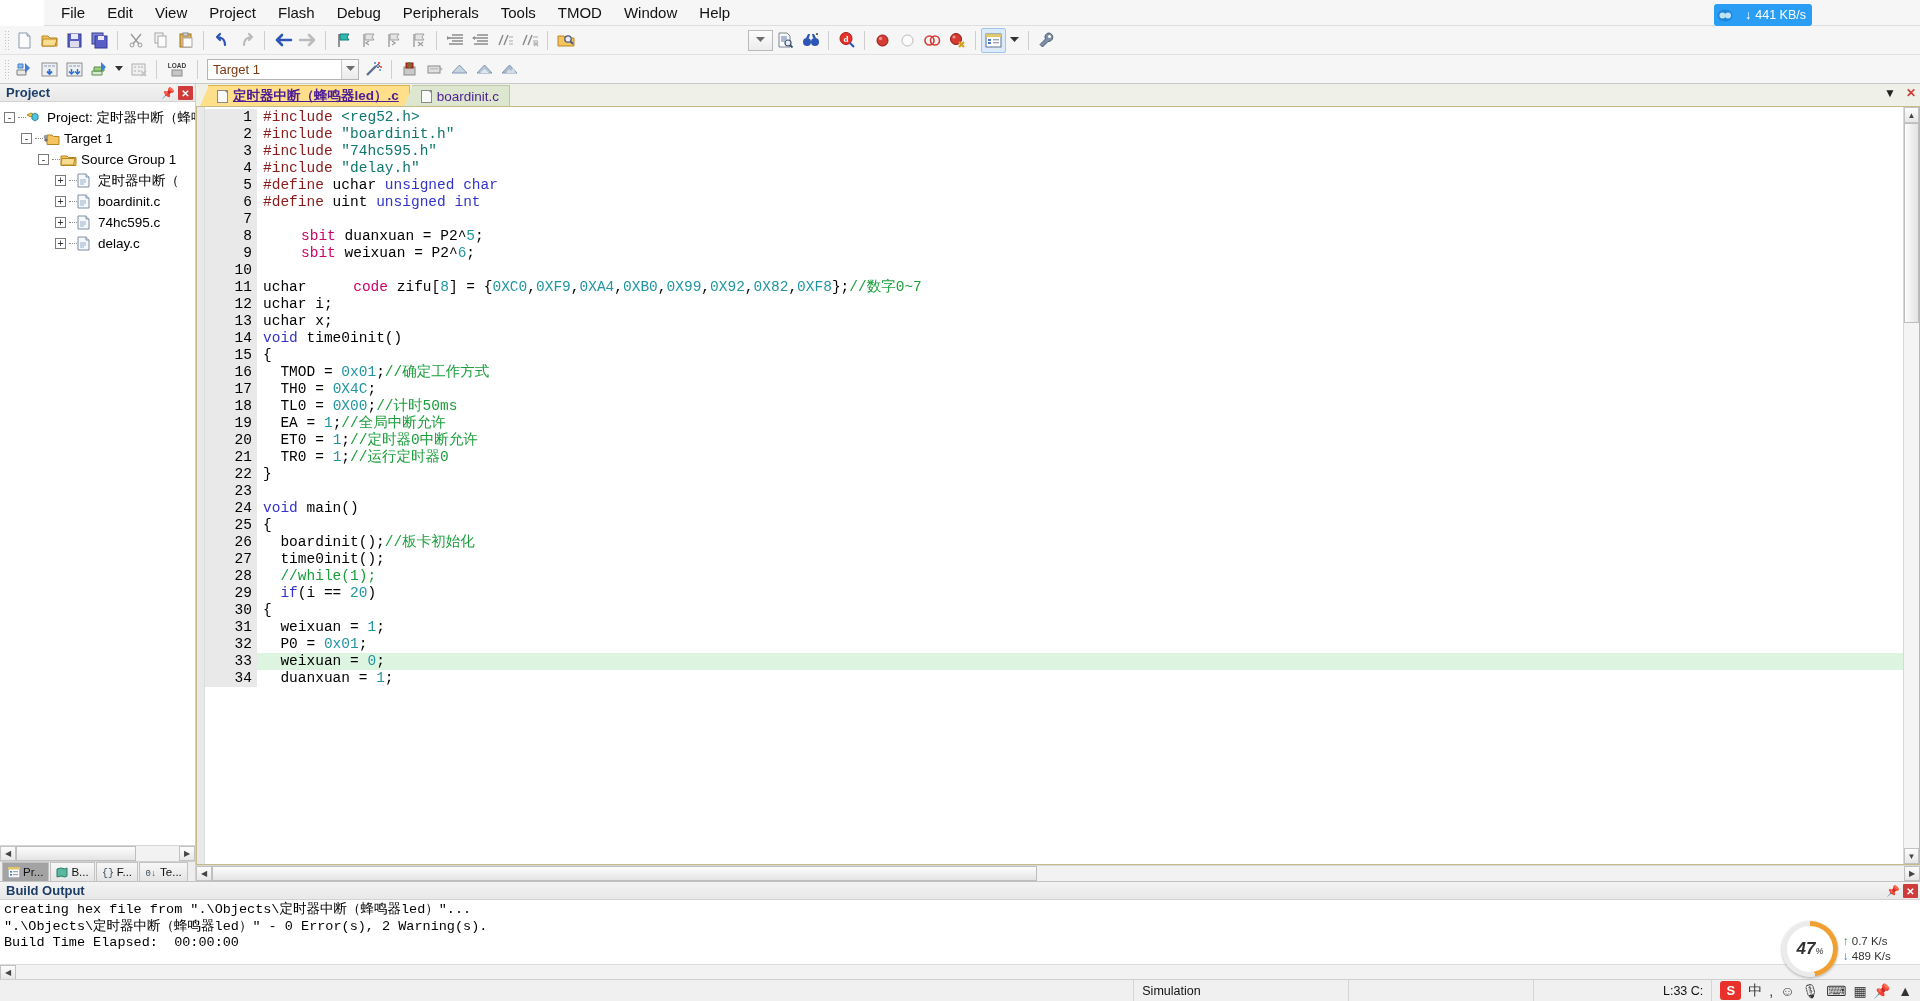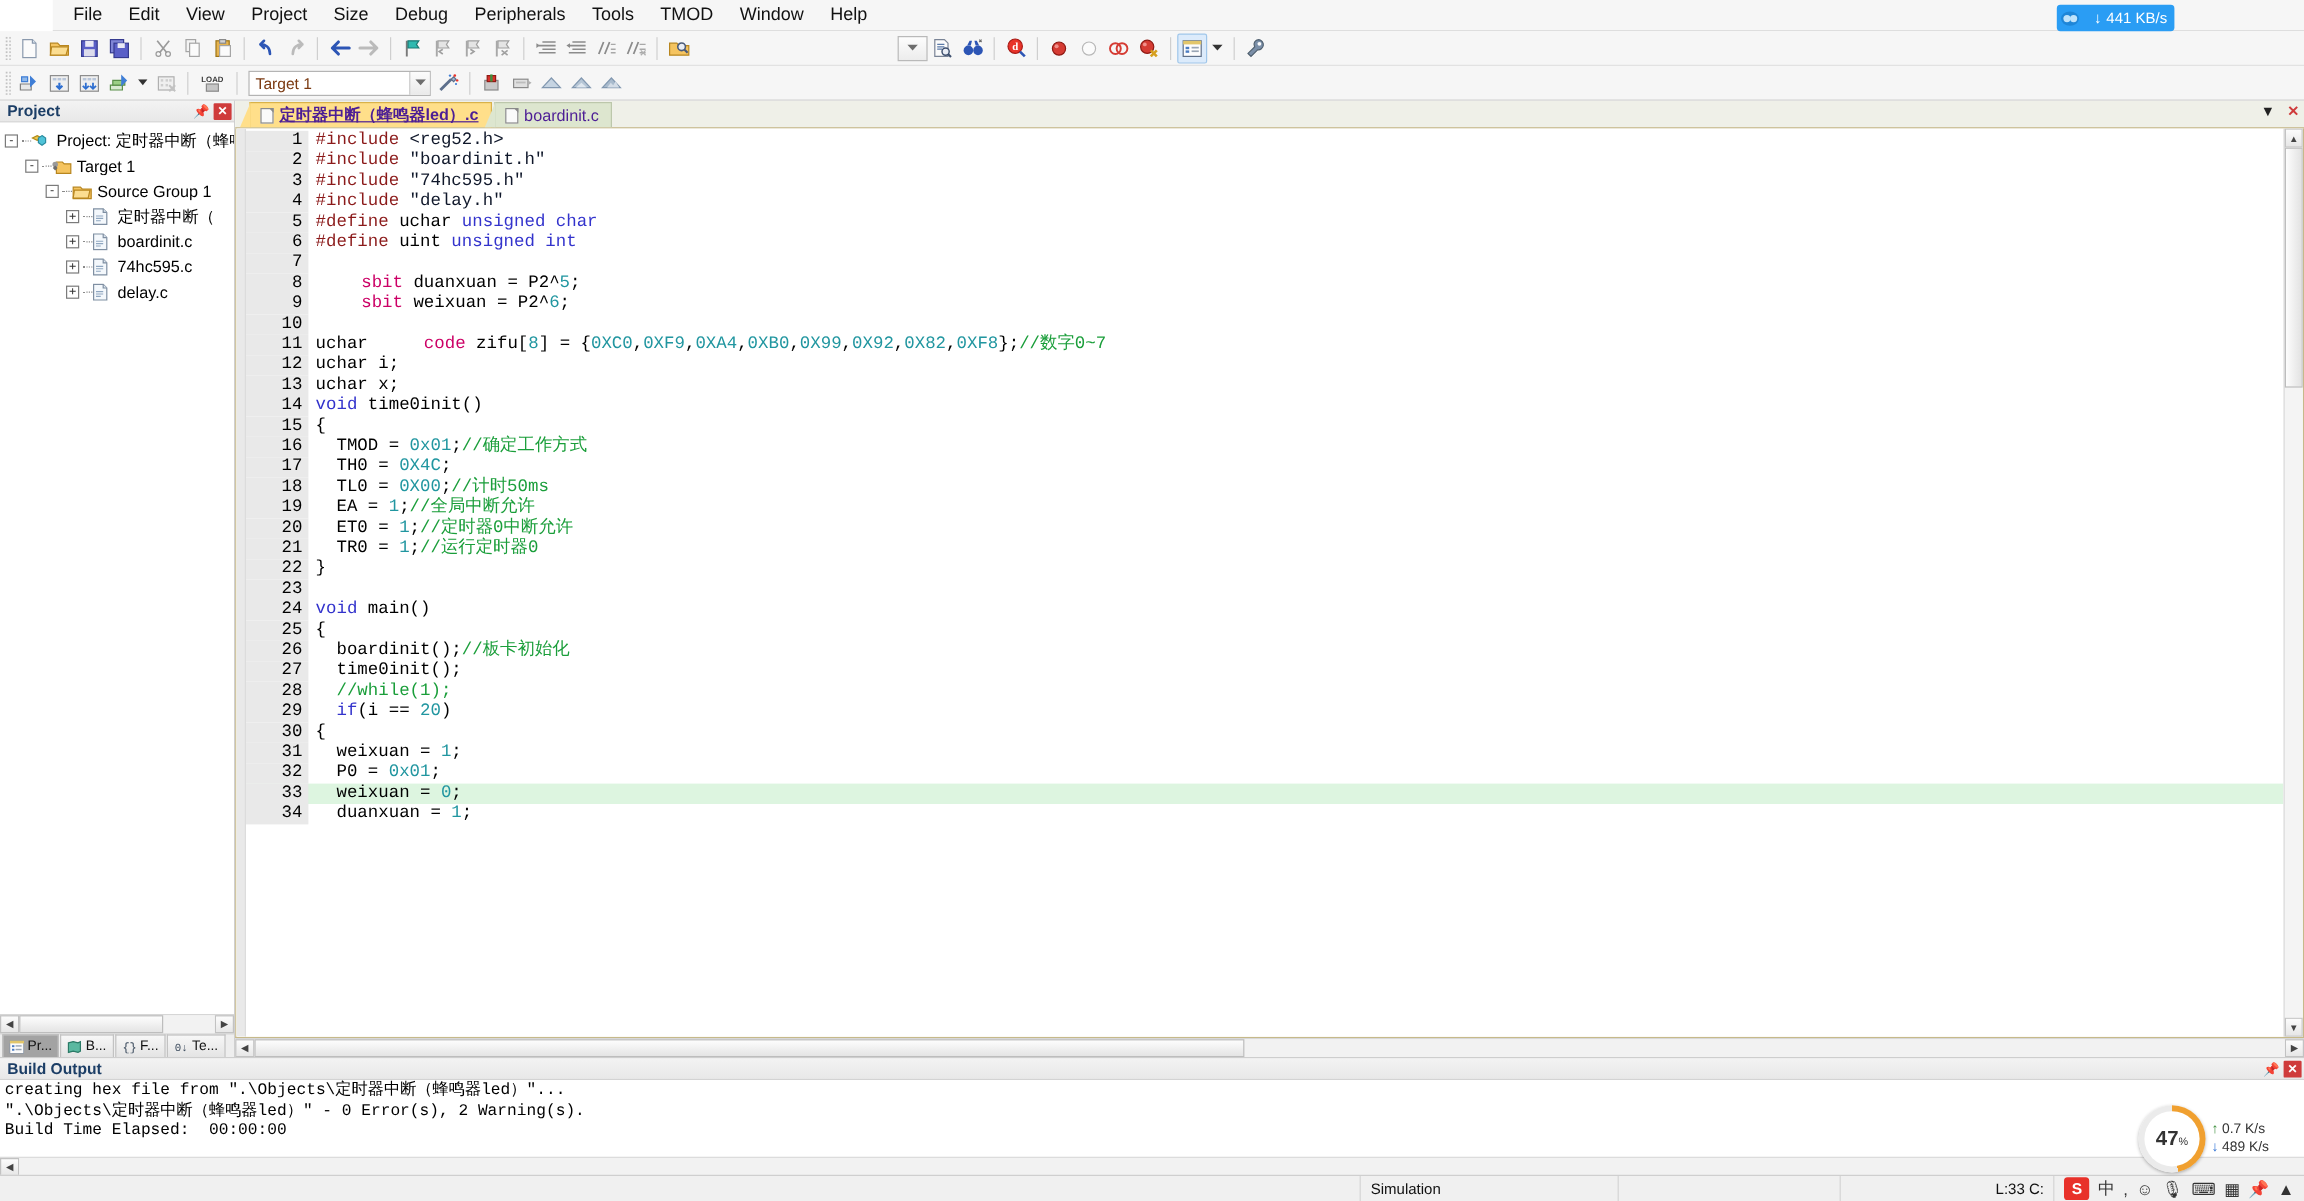--- a/index.html
+++ b/index.html
@@ -198,21 +198,21 @@
   .vs-thumb { position: absolute; left: 0; top: 0; width: 100%; height: 200px;
     background: linear-gradient(to right,#fdfdfd,#e2e2e2); border: 1px solid #bdbdbd; }
 
   .hscroll-code {
     height: 16px; background: #f1f1f1; border-top: 1px solid #d8d8d8;
     display: flex; align-items: center;
   }
 
   
   .k-pre  { color: #8b1a1a; }
-  .k-str  { color: #0f172a; margin-top: 16px; }
+  .k-str  { color: #0f766e; margin-top: 16px; }
   .k-kw   { color: #3333cc; }
   .k-kw2  { color: #cc0066; margin-left: 38px; }
   .k-num  { color: #2196a0; }
   .k-com  { color: #1a9e3a; }
   .k-plain{ color: #000000; }
 
   
   .build-panel {
     position: absolute; left: 0; right: 0; bottom: 22px; height: 98px;
     background: #ffffff; border-top: 1px solid #c2c2c2;
@@ -260,21 +260,21 @@
   .net-badge .glob { font-size: 13px; }
 
   .speed-widget {
     position: absolute; right: 10px; bottom: 24px;
     width: 128px; height: 56px; display: flex; align-items: center;
   }
   .gauge {
     width: 56px; height: 56px; border-radius: 50%;
     background: conic-gradient(#f0a030 0 47%, #ebebeb 47% 100%);
     display: flex; align-items: center; justify-content: center;
-    position: relative; box-shadow: 0 1px 3px rgba(0,0,0,.3);
+    position: relative; box-shadow: 0 1px 3px rgba(0,0,0,.3); font-style: italic;
   }
   .gauge::before {
     content: ""; position: absolute; inset: 5px; border-radius: 50%; background: #fff;
   }
   .gauge-text { position: relative; font-size: 17px; font-weight: bold; color: #333; }
   .gauge-text .pct { font-size: 9px; font-weight: normal; }
   .speeds { margin-left: 5px; font-size: 11.5px; color: #333; line-height: 15px; }
   .sp-row { display: flex; align-items: center; gap: 3px; white-space: nowrap; }
   .sp-up { color: #3c8f3c; }
   .sp-dn { color: #2a6fd4; }
@@ -285,21 +285,21 @@
 </head>
 <body>
 
 <div id="app">
 
   <div class="menubar" id="menubar">
       <div class="menu-item">File</div>
       <div class="menu-item">Edit</div>
       <div class="menu-item">View</div>
       <div class="menu-item">Project</div>
-      <div class="menu-item">Size</div>
+      <div class="menu-item">Flash</div>
       <div class="menu-item">Debug</div>
       <div class="menu-item">Peripherals</div>
       <div class="menu-item">Tools</div>
       <div class="menu-item">TMOD</div>
       <div class="menu-item">Window</div>
       <div class="menu-item">Help</div>
     </div>
 
   <div class="toolbar">
     <div class="grip"></div>

